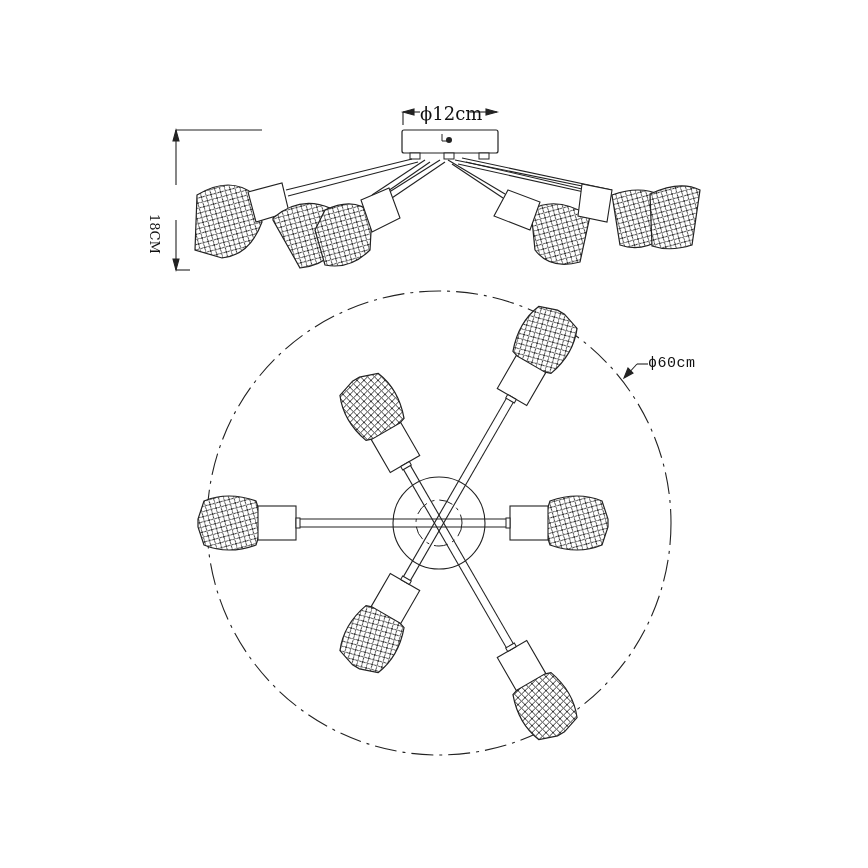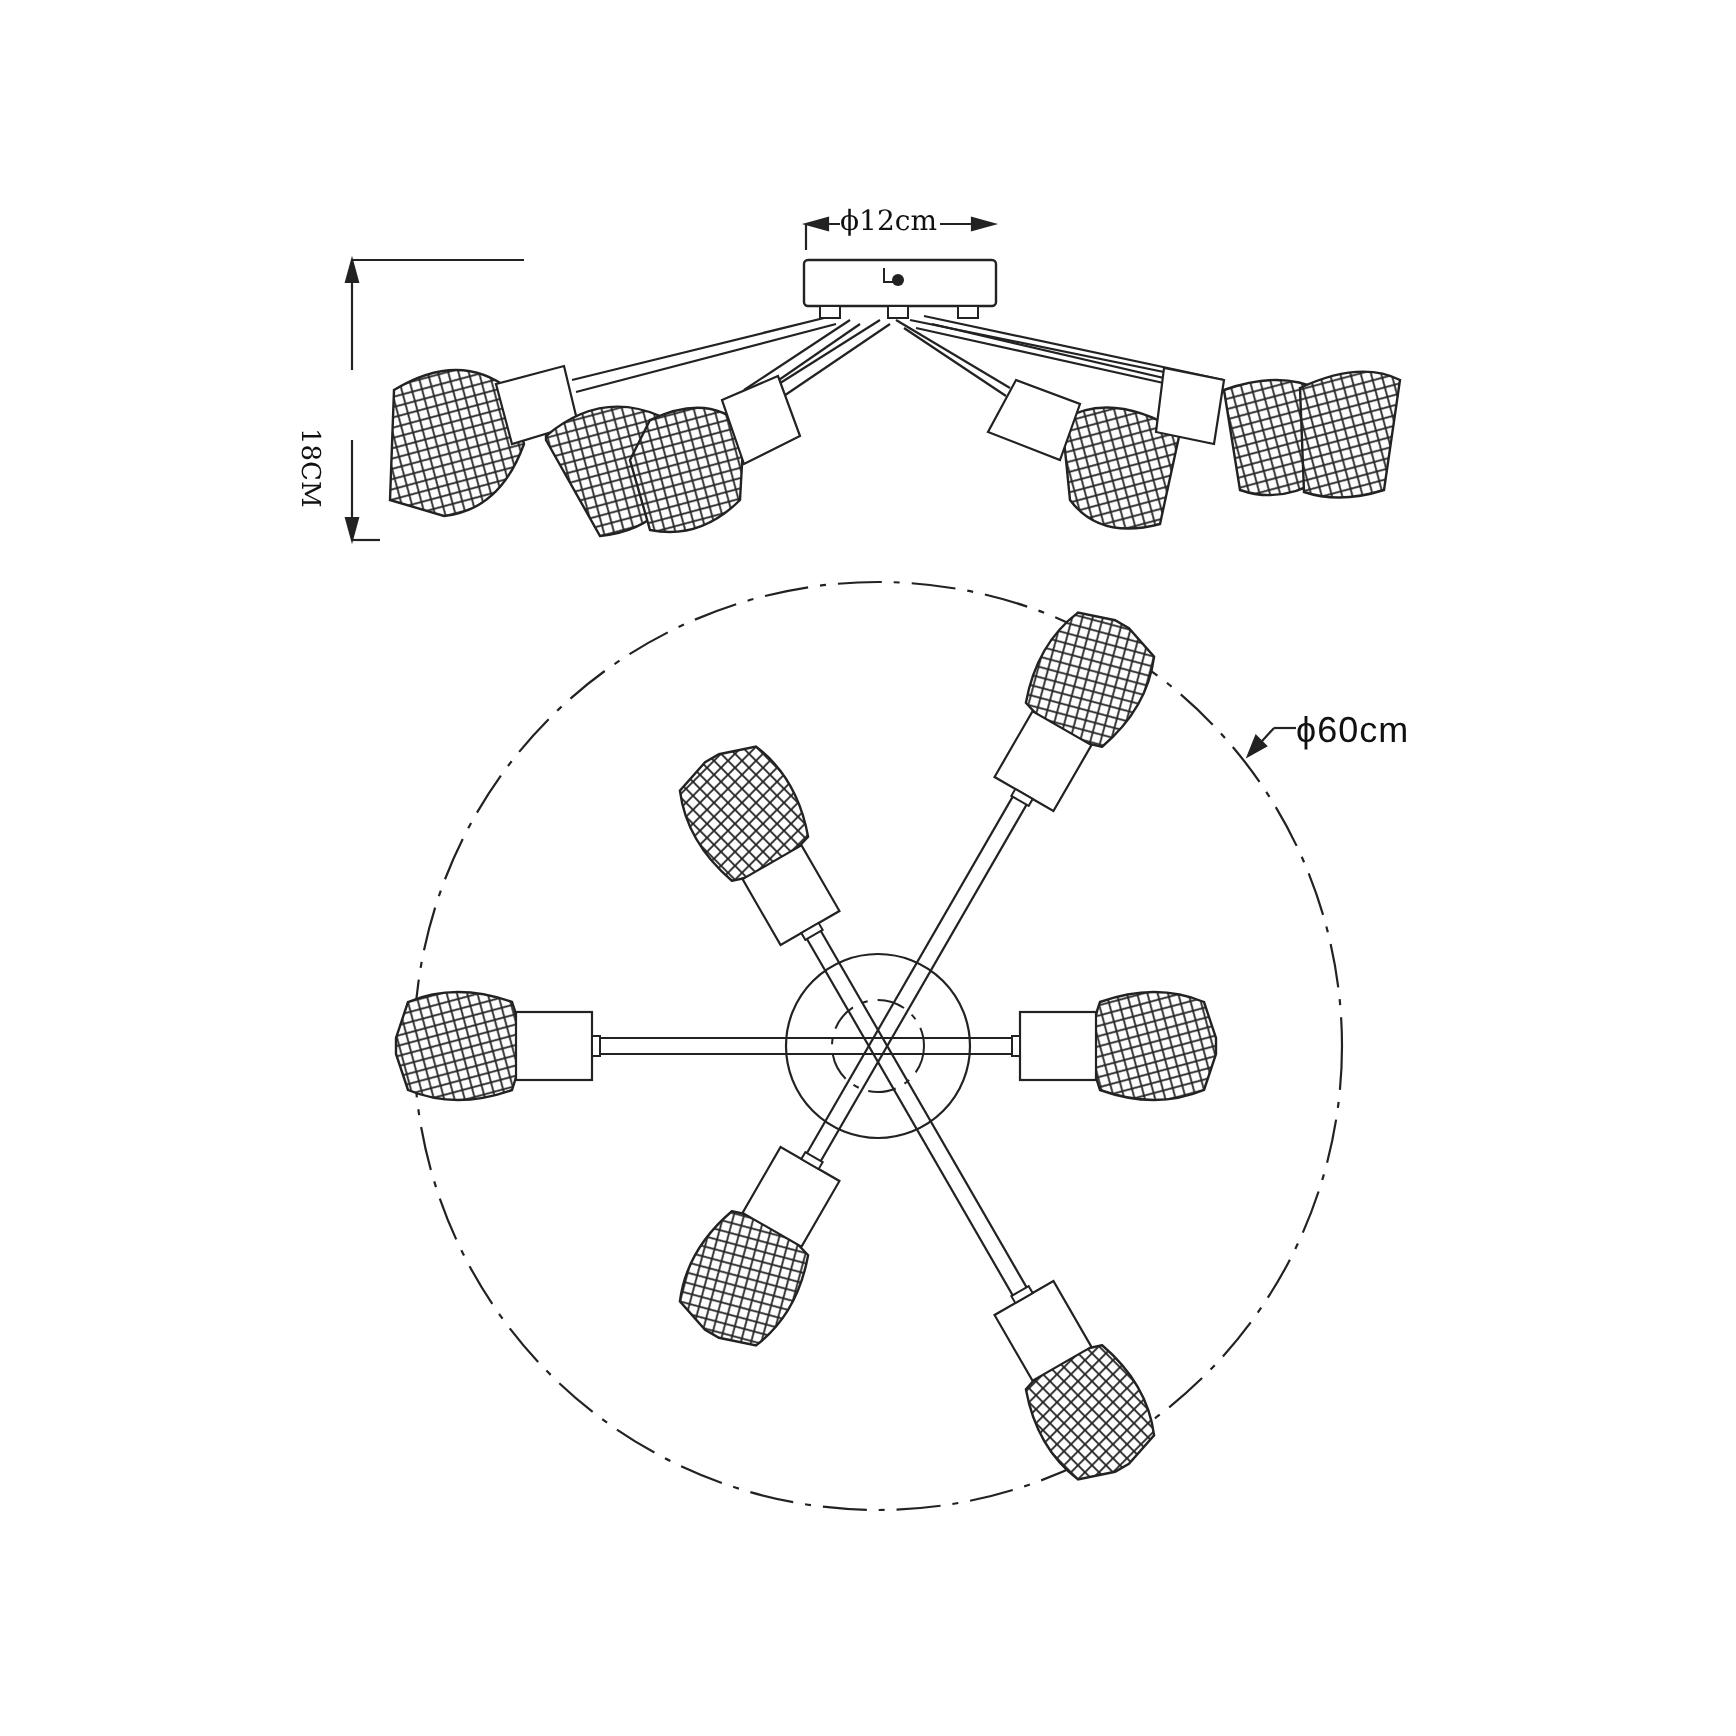--- a/index.html
+++ b/index.html
@@ -1,21 +1,21 @@
 <!DOCTYPE html>
 <html><head>
 <meta charset="utf-8">
 <style>
   html, body { margin: 0; padding: 0; background: #ffffff; }
   body { width: 868px; height: 868px; position: relative; overflow: hidden; font-family: "DejaVu Sans", sans-serif; }
   #drawing { position: absolute; left: 0; top: 0; }
   .lbl { position: absolute; color: #111; white-space: nowrap; }
-  .lbl-top { left: 420px; top: 103px; font-family: "DejaVu Serif", serif; font-size: 14px; }
+  .lbl-top { left: 420px; top: 103px; font-family: "DejaVu Serif", serif; font-size: 18px; }
   .lbl-height { left: 162px; top: 214px; font-family: "DejaVu Serif", serif; font-size: 13px; transform-origin: left top; transform: rotate(90deg); }
-  .lbl-dia { left: 648px; top: 355px; font-family: Liberation Sans, sans-serif; font-size: 18px; letter-spacing: 0.5px; }
+  .lbl-dia { left: 648px; top: 355px; font-family: Liberation Mono, monospace; font-size: 15px; letter-spacing: 0.5px; }
 </style>
 </head>
 <body>
 
 <svg id="drawing" width="868" height="868" viewBox="0 0 868 868" xmlns="http://www.w3.org/2000/svg">
   <defs>
     <pattern id="mesh" patternUnits="userSpaceOnUse" width="7" height="7" patternTransform="rotate(30)">
       <rect width="7" height="7" fill="#ffffff"></rect>
       <path d="M0 0 L7 7 M7 0 L0 7" stroke="#222" stroke-width="0.9"></path>
     </pattern>

